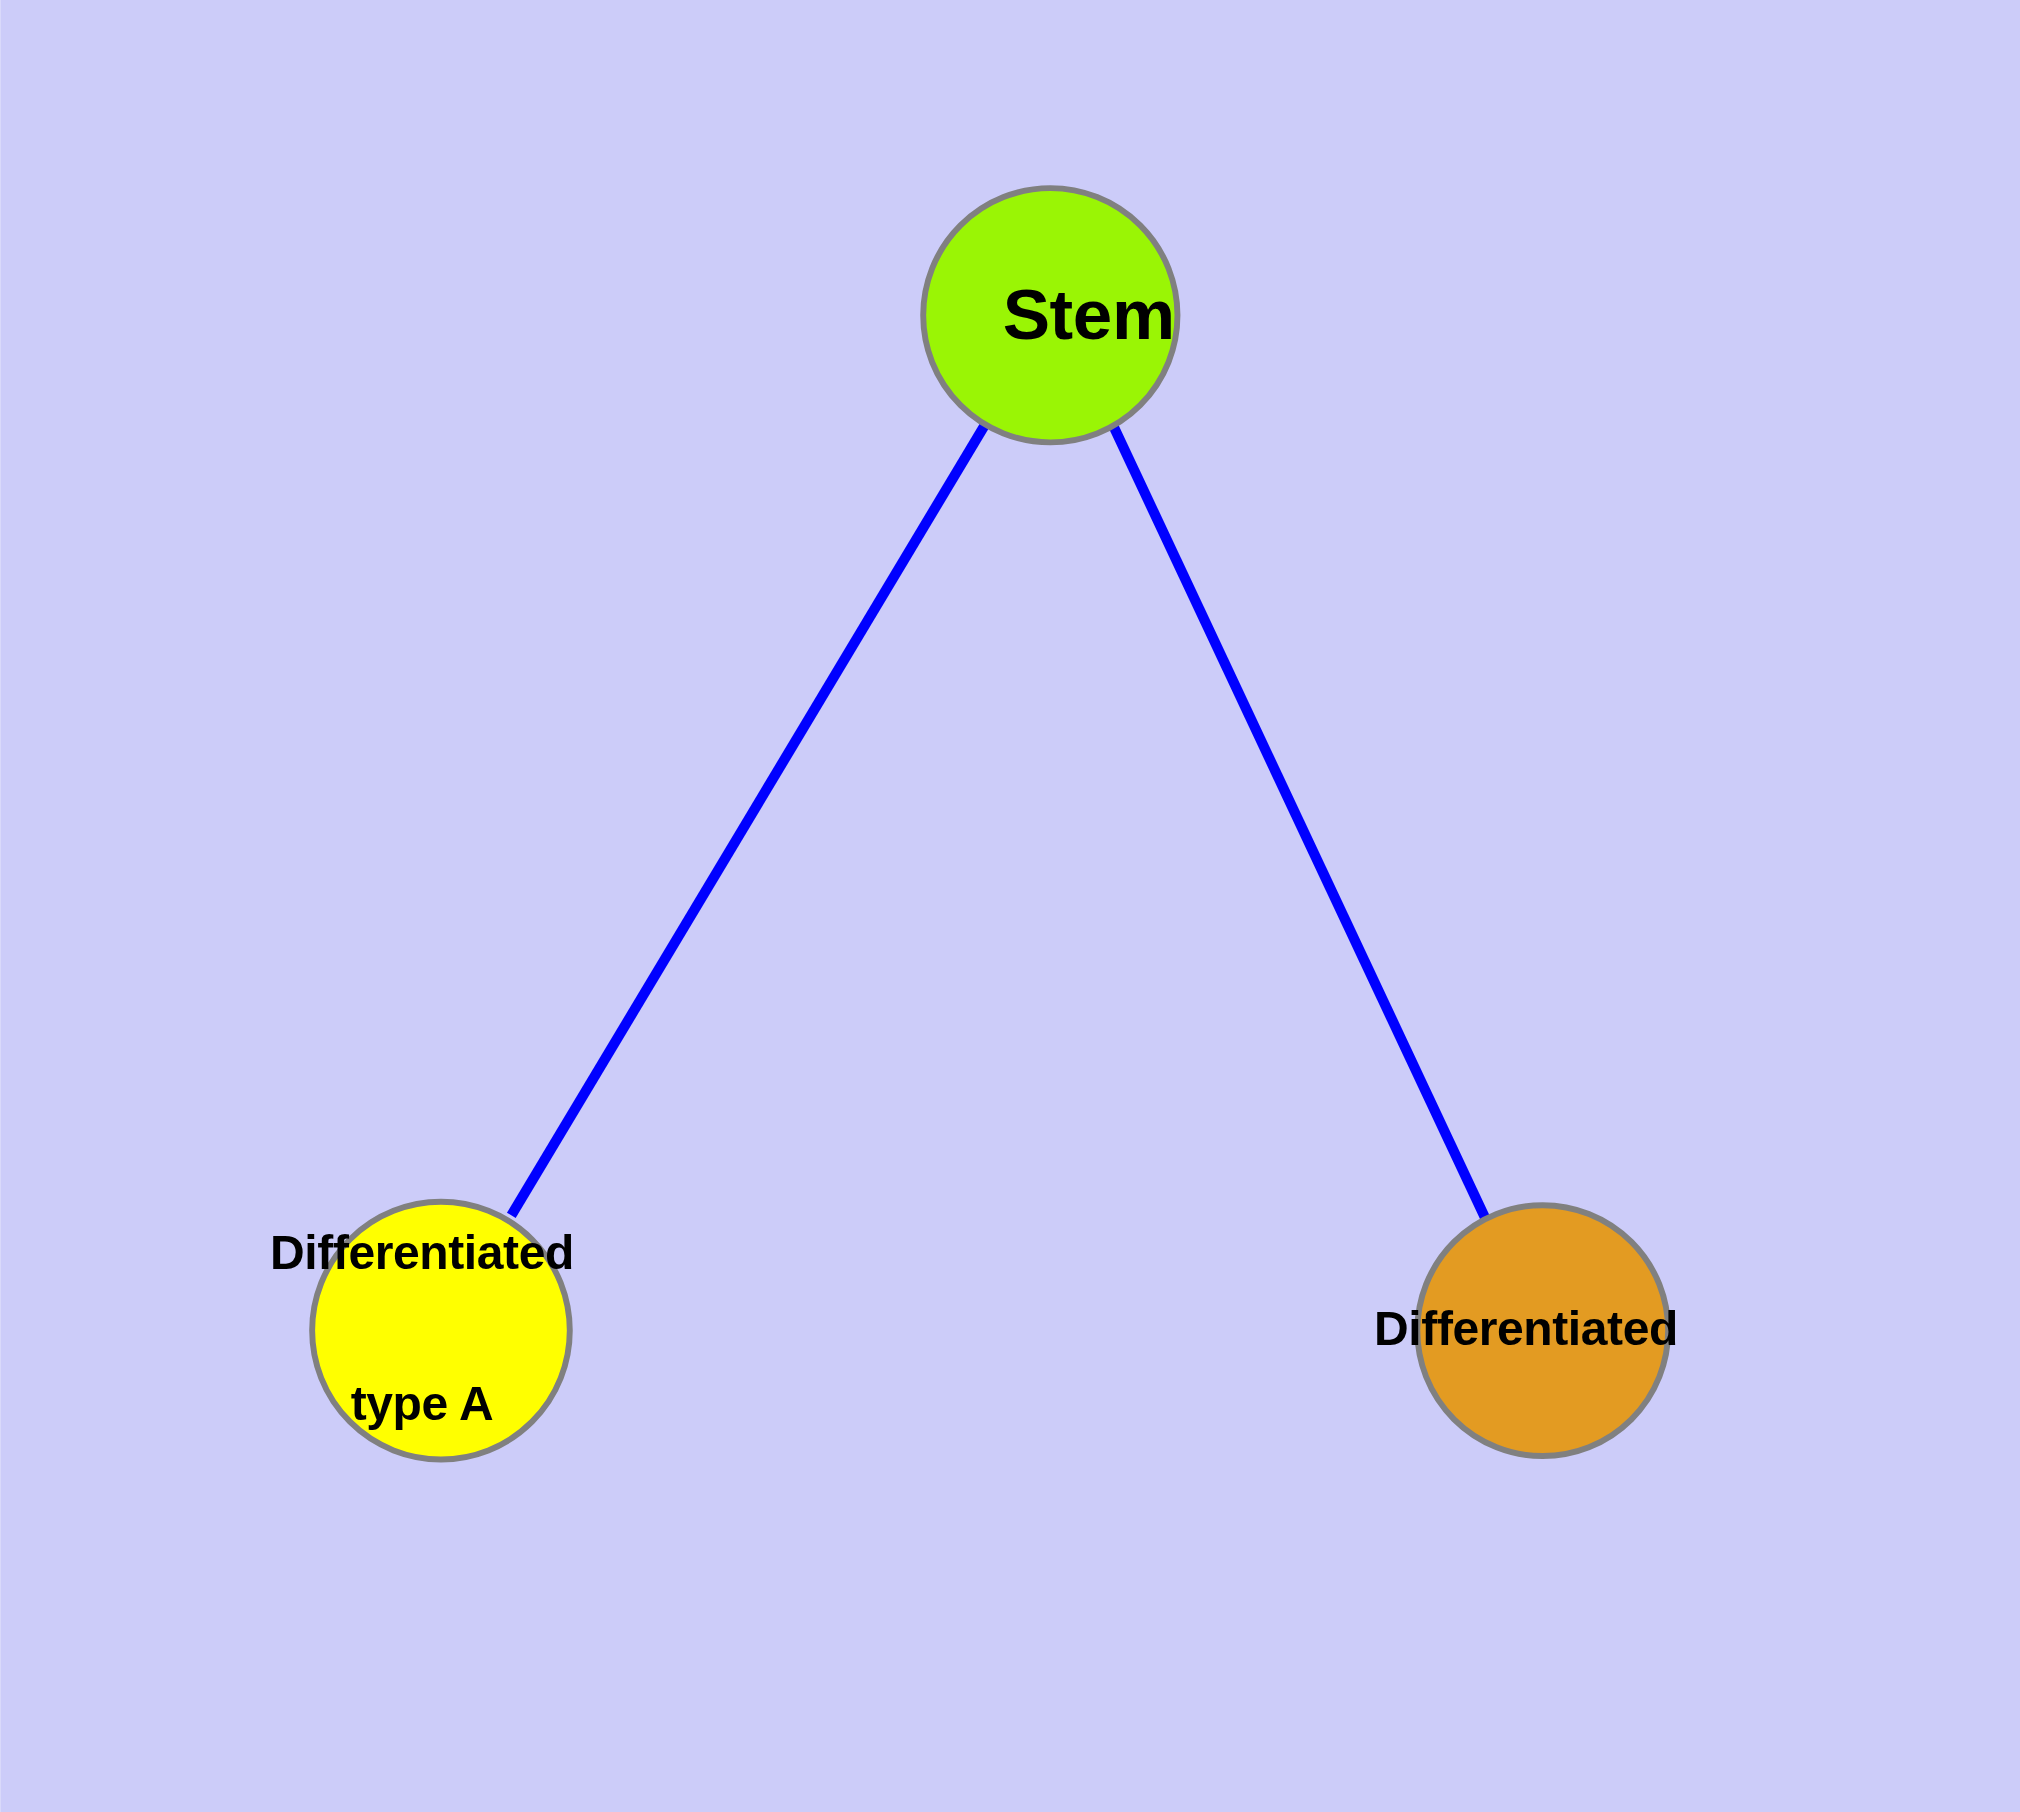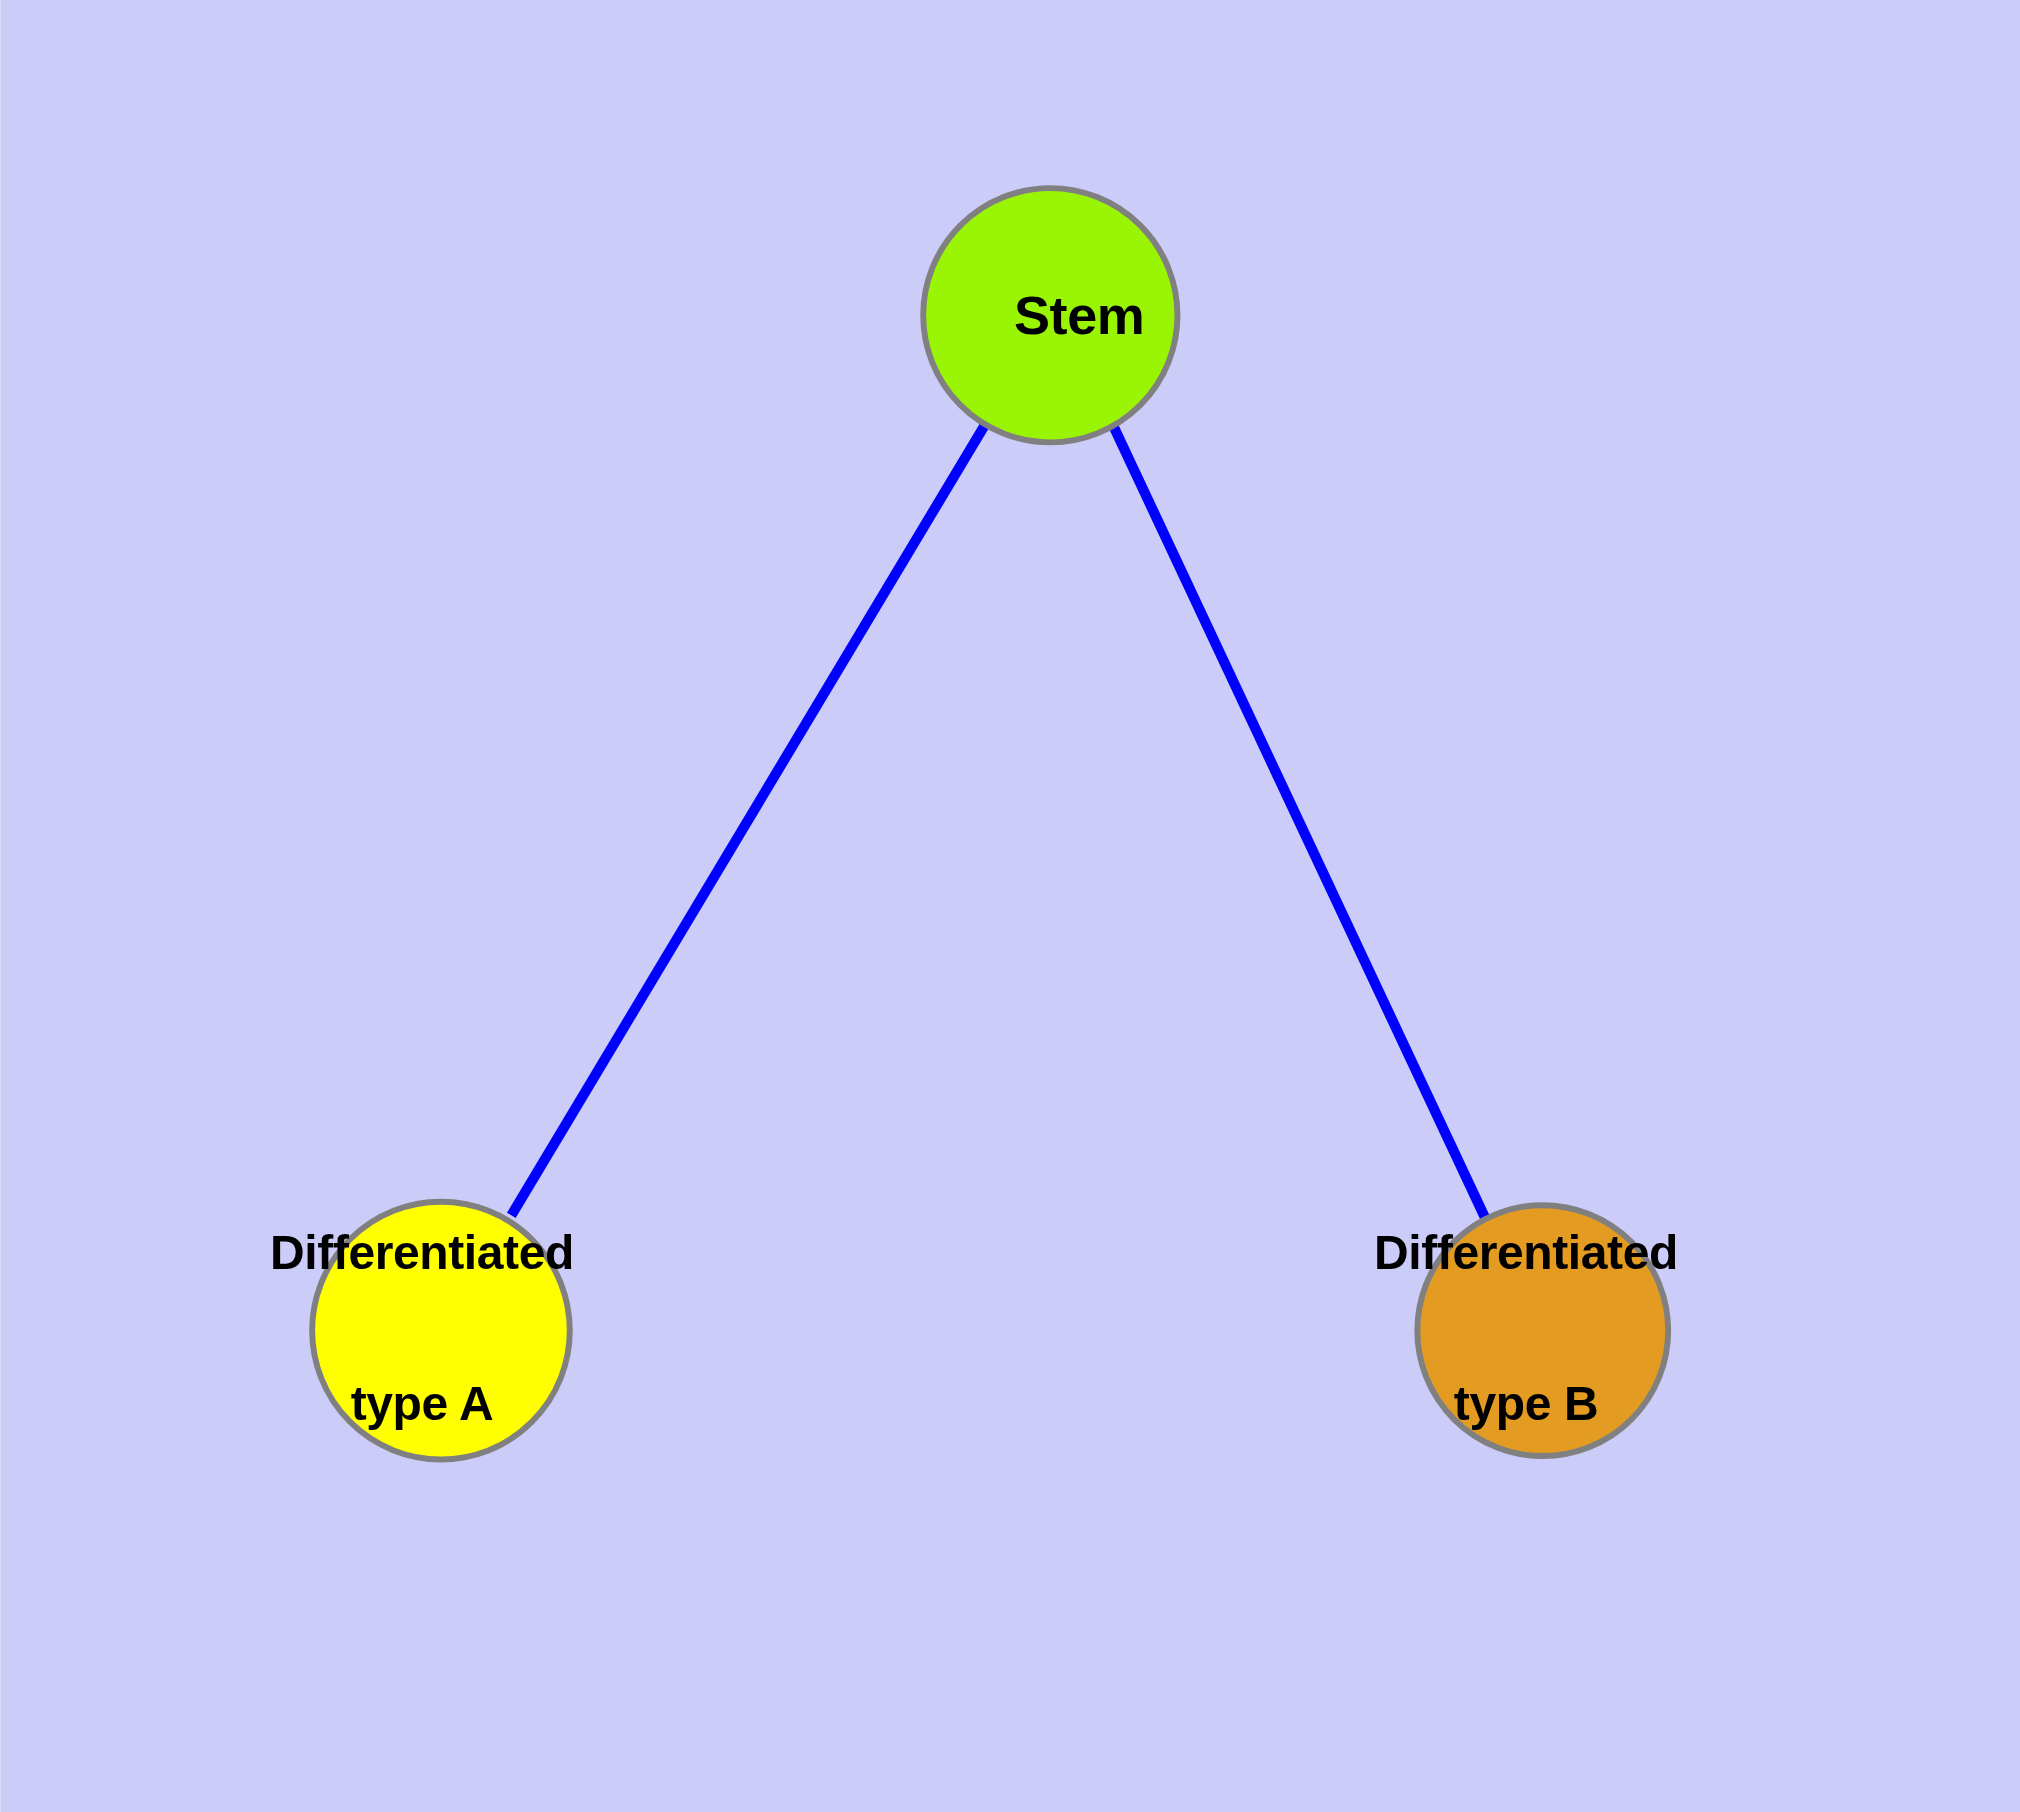--- a/index.html
+++ b/index.html
@@ -29,21 +29,21 @@
     font-family: "Liberation Sans", "DejaVu Sans", sans-serif;
     font-weight: bold;
     color: #000000;
     white-space: pre;
     line-height: 1.05;
     pointer-events: none;
     transform: translate(-50%, -50%);
     letter-spacing: -0.4px;
   }
   .label-stem {
-    font-size: 54px;
+    font-size: 71px;
   }
   .label-typeA,
   .label-typeB {
     font-size: 48px;
   }
 </style>
 </head>
 <body>
 
 <div id="canvas">
@@ -68,17 +68,16 @@
     <span>Stem</span>
   </div>
 
   <div class="node-label label-typeA" style="left:422px; top:1329px;">
     <div>Differentiated</div>
     <div>type A</div>
   </div>
 
   <div class="node-label label-typeB" style="left:1526px; top:1329px;">
     <div>Differentiated</div>
-    <div>type B</div>
   </div>
 
 </div>
 
 
 </body></html>

